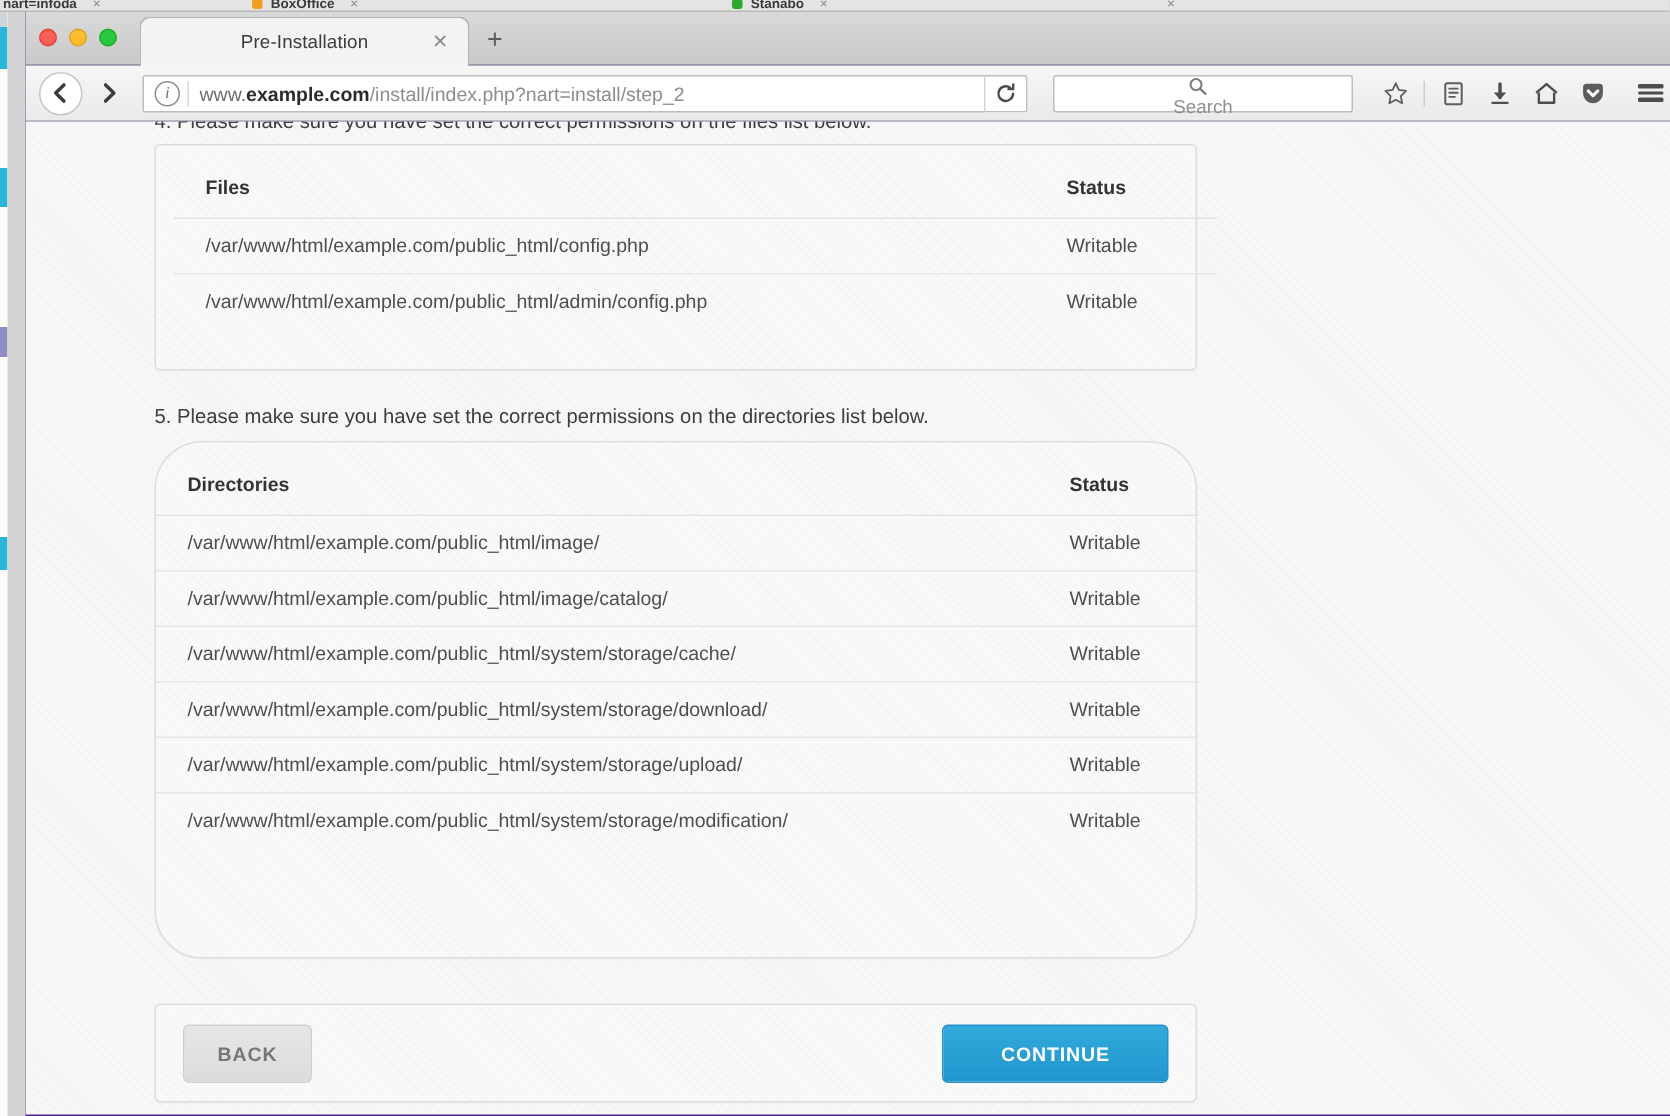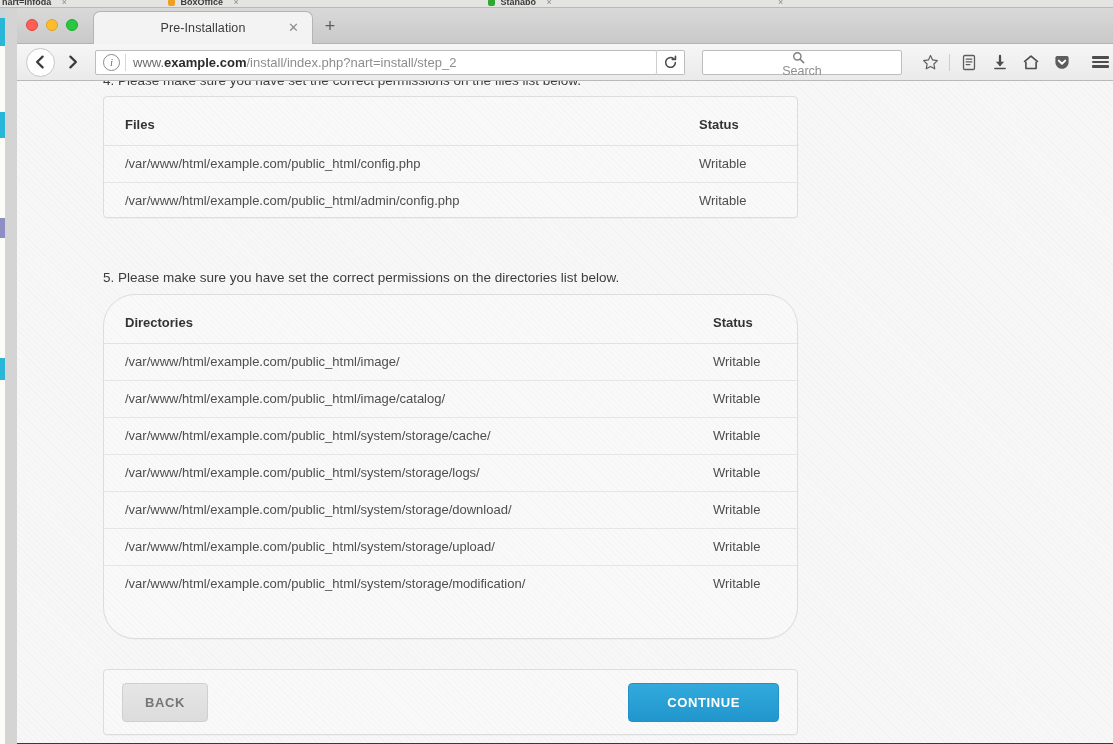--- a/index.html
+++ b/index.html
@@ -306,21 +306,21 @@
     background-image:
       repeating-linear-gradient(45deg,
         rgba(0,0,0,0.015) 0px,
         rgba(0,0,0,0.015) 1px,
         rgba(255,255,255,0) 1px,
         rgba(255,255,255,0) 4px);
     border: 1px solid #dddddd;
     border-radius: 4px;
     box-shadow: 0 1px 1px rgba(0,0,0,0.03);
   }
-  #panel-files { top: 15px; height: 122px; }
+  #panel-files { top: 15px; height: 151px; padding-left: 12px; }
   #panel-directories { top: 213px; height: 345px; border-radius: 32px; }
   #panel-actions {
     top: 588px;
     height: 66px;
     display: flex;
     align-items: center;
     padding: 0 18px;
   }
 
   .perm-table {
@@ -548,24 +548,20 @@
             </tr>
             <tr>
               <td class="col-path">/var/www/html/example.com/public_html/image/catalog/</td>
               <td class="col-status status-cell">Writable</td>
             </tr>
             <tr>
               <td class="col-path">/var/www/html/example.com/public_html/system/storage/cache/</td>
               <td class="col-status status-cell">Writable</td>
             </tr>
             <tr>
-              <td class="col-path">/var/www/html/example.com/public_html/system/storage/logs/</td>
-              <td class="col-status status-cell">Writable</td>
-            </tr>
-            <tr>
               <td class="col-path">/var/www/html/example.com/public_html/system/storage/download/</td>
               <td class="col-status status-cell">Writable</td>
             </tr>
             <tr>
               <td class="col-path">/var/www/html/example.com/public_html/system/storage/upload/</td>
               <td class="col-status status-cell">Writable</td>
             </tr>
             <tr>
               <td class="col-path">/var/www/html/example.com/public_html/system/storage/modification/</td>
               <td class="col-status status-cell">Writable</td>

